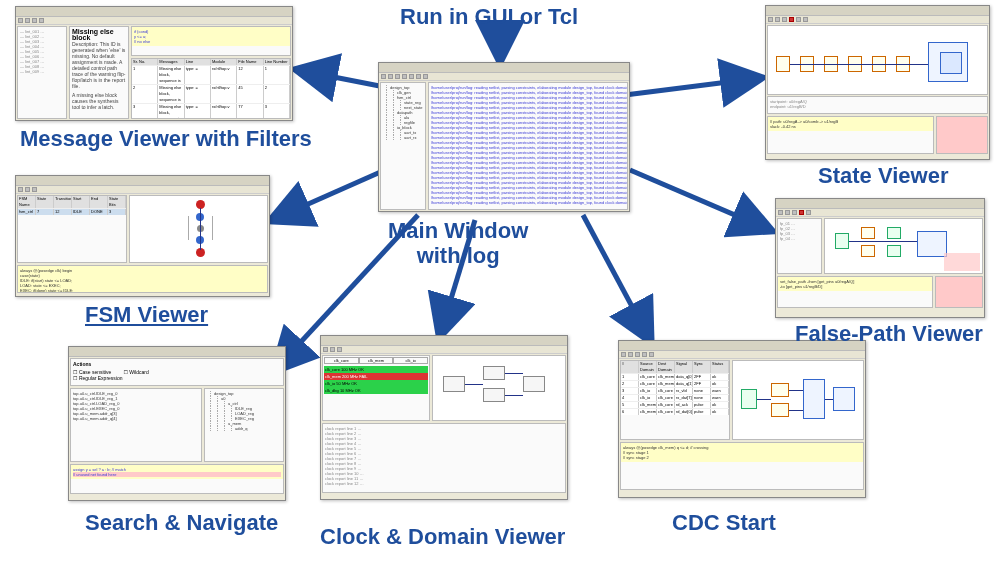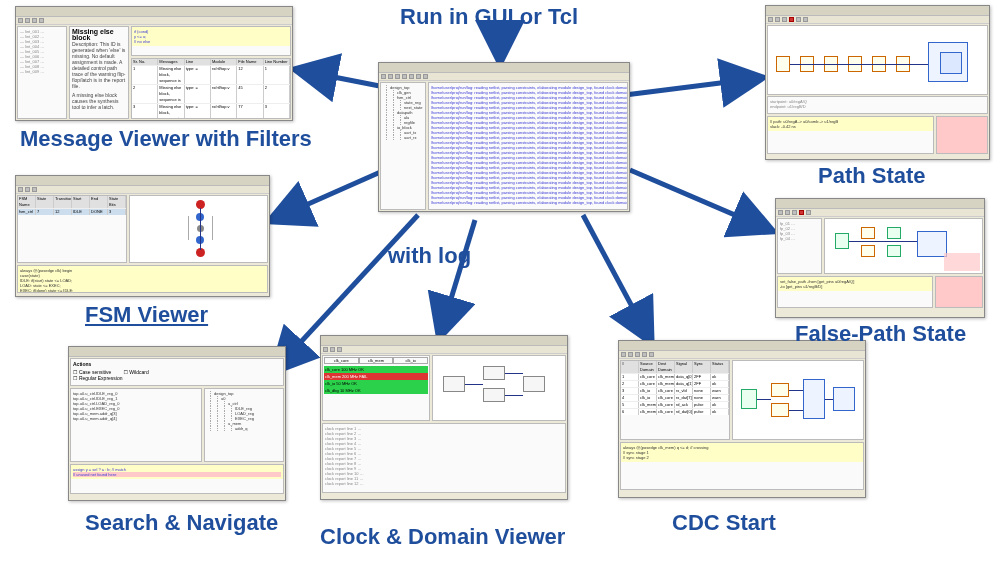--- a/index.html
+++ b/index.html
@@ -629,21 +629,21 @@
       </div>
     </div>
     <div class="pane" style="flex:0 0 48px;">
       <div class="hl-pink" style="height:100%;"></div>
     </div>
   </div>
 </div>
 
 <div class="label" style="left:400px; top:4px;">Run in GUI or Tcl</div>
 <div class="label" style="left:388px; top:218px;">
-  <br><span>with log</span>
+  <span>Main Window</span><br><span>with log</span>
 </div>
 <div class="label" style="left:20px; top:126px;">Message Viewer with Filters</div>
 <div class="label" style="left:85px; top:302px;text-decoration:underline;">FSM Viewer</div>
 <div class="label" style="left:85px; top:510px;">Search &amp; Navigate</div>
 <div class="label" style="left:320px; top:524px;">Clock &amp; Domain Viewer</div>
 <div class="label" style="left:672px; top:510px;">CDC Start</div>
-<div class="label" style="left:818px; top:163px;">Path State</div>
-<div class="label" style="left:795px; top:321px;">False-Path State</div>
+<div class="label" style="left:818px; top:163px;">State Viewer</div>
+<div class="label" style="left:795px; top:321px;">False-Path Viewer</div>
 
 </body></html>

